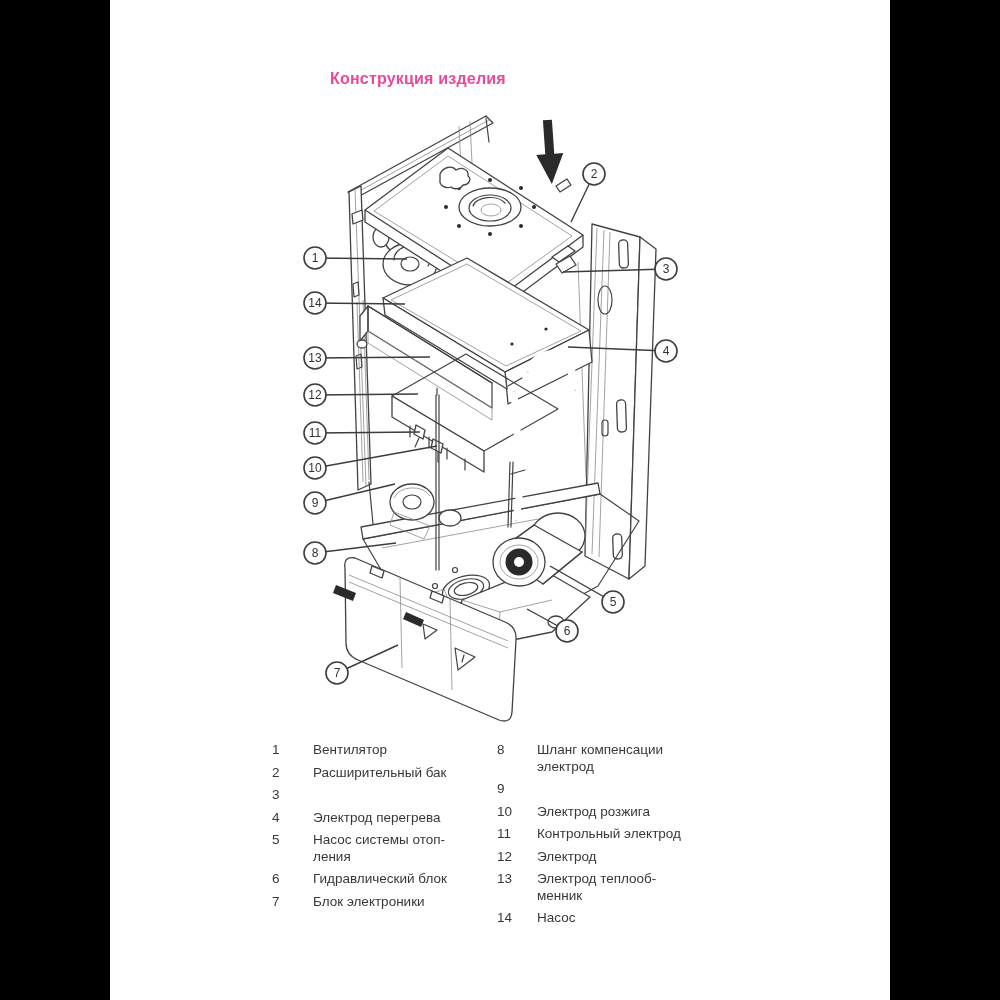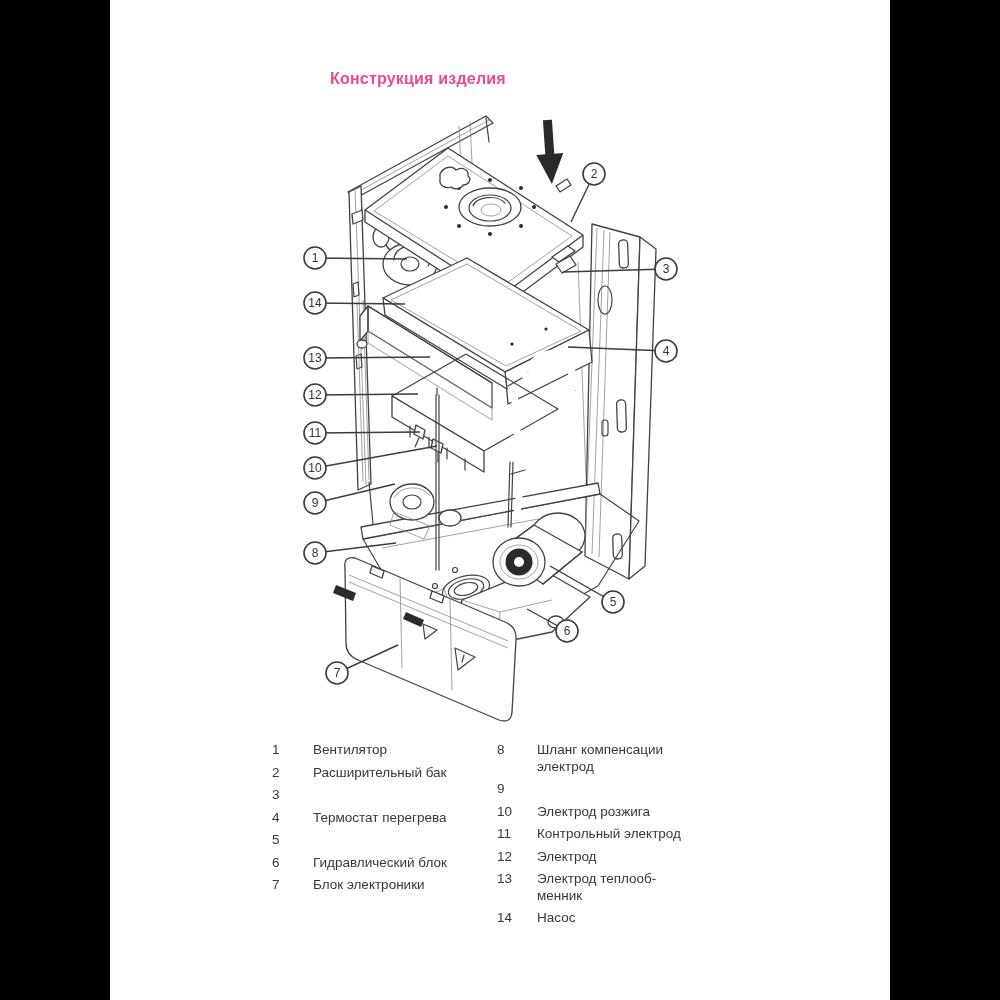--- a/index.html
+++ b/index.html
@@ -297,25 +297,29 @@
           <span class="ltxt">
             <div>Расширительный бак</div>
           </span>
         </div>
         <div class="lrow">
           <span class="lnum">3</span>
         </div>
         <div class="lrow">
           <span class="lnum">4</span>
           <span class="ltxt">
-            <div>Термостат перегрева</div>
+            <div>Электрод перегрева</div>
           </span>
         </div>
         <div class="lrow">
           <span class="lnum">5</span>
+          <span class="ltxt">
+            <div>Насос системы отоп-</div>
+            <div>ления</div>
+          </span>
         </div>
         <div class="lrow">
           <span class="lnum">6</span>
           <span class="ltxt">
             <div>Гидравлический блок</div>
           </span>
         </div>
         <div class="lrow">
           <span class="lnum">7</span>
           <span class="ltxt">

